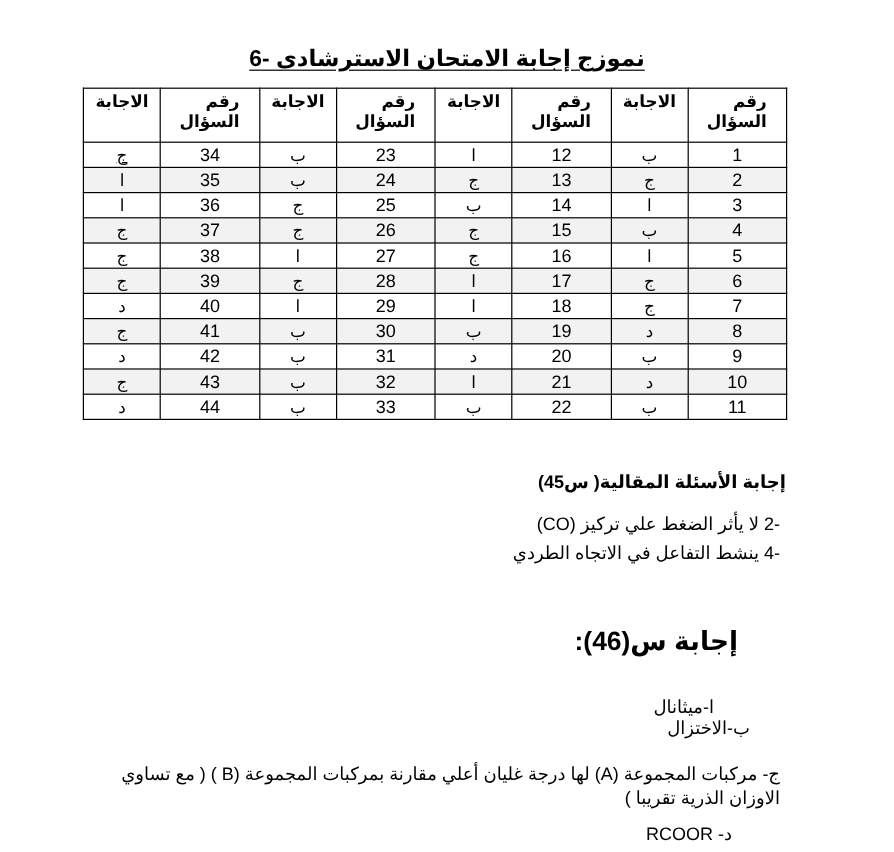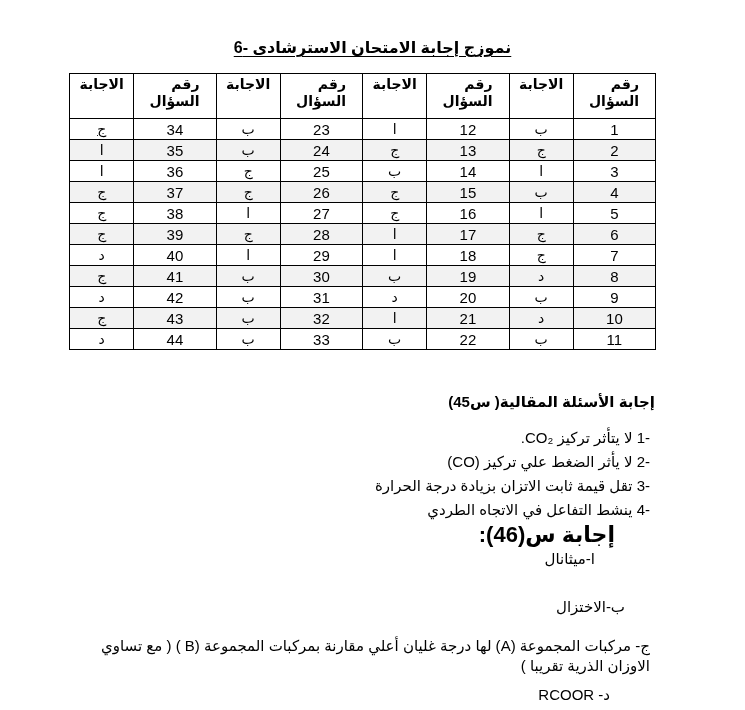--- a/index.html
+++ b/index.html
@@ -1,19 +1,19 @@
 <!DOCTYPE html>
 <html><head>
 <meta charset="utf-8">
 <style>
   html, body { margin: 0; padding: 0; background: #ffffff; }
   body { width: 745px; height: 710px; position: relative; overflow: hidden;
          font-family: "Liberation Sans", "DejaVu Sans", sans-serif; color: #000; }
   .title { position: absolute; top: 38px; left: 0; width: 745px; text-align: center;
-           font-weight: bold; font-size: 16px; direction: rtl; }
+           font-weight: bold; font-size: 19px; direction: rtl; }
   .title span { text-decoration: underline; text-underline-offset: 3px; }
   table.answers { position: absolute; left: 69px; top: 73px; width: 587px;
                   border-collapse: collapse; direction: rtl; }
   table.answers th, table.answers td { border: 1.5px solid #000; text-align: center;
                   padding: 0; width: 73px; }
   table.answers th { height: 42px; font-weight: bold; font-size: 14px; line-height: 17px;
                   vertical-align: top; padding-top: 2px; }
   table.answers th.qcol { text-align: right; padding-right: 16px; }
   table.answers td { height: 20px; font-size: 15px; }
   table.answers td.q { font-weight: normal; margin-left: 16px; }
@@ -22,21 +22,21 @@
   .u { text-decoration: underline; }
   .sec45 { position: absolute; top: 393px; right: 90px; direction: rtl; font-weight: bold;
            font-size: 15px; }
   .sec45 span { text-underline-offset: 3px; }
   .list45 { position: absolute; top: 426px; right: 95px; direction: rtl; font-size: 15px;
             line-height: 24px; }
   .list45 div { white-space: nowrap; }
   .sec46 { position: absolute; top: 522px; right: 130px; direction: rtl; font-weight: bold;
            font-size: 22px; }
   .p { position: absolute; direction: rtl; font-size: 15px; white-space: nowrap; }
-  .pa { top: 550px; right: 150px; margin-left: 48px; }
+  .pa { top: 580px; right: 150px; margin-left: 48px; }
   .pb { top: 598px; right: 120px; text-align: right; }
   .pc { top: 636px; right: 95px; width: 560px; white-space: normal; line-height: 20px; }
   .pd { top: 686px; right: 135px; }
 </style>
 </head>
 <body>
 
 <div class="title">
   <span>نموزج إجابة الامتحان الاسترشادى -6</span>
 </div>
@@ -177,23 +177,21 @@
         <td class="q">44</td>
         <td class="a">د</td>
       </tr>
     </tbody>
 </table>
 
 <div class="sec45">
   <span>إجابة الأسئلة المقالية( س45)</span>
 </div>
 <div class="list45">
-  <div>-1 لا يتأثر تركيز CO₂.</div>
   <div>-2 لا يأثر الضغط علي تركيز (CO)</div>
-  <div>-3 تقل قيمة ثابت الاتزان بزيادة درجة الحرارة</div>
   <div>-4 ينشط التفاعل في الاتجاه الطردي</div>
 </div>
 
 <div class="sec46">إجابة س(46):</div>
 <div class="p pa">ا-ميثانال</div>
 <div class="p pb">ب-الاختزال</div>
 <div class="p pc">ج- مركبات المجموعة (A) لها درجة غليان أعلي مقارنة بمركبات المجموعة (B ) ( مع تساوي الاوزان الذرية تقريبا )</div>
 <div class="p pd">د- RCOOR</div>
 
 </body></html>

